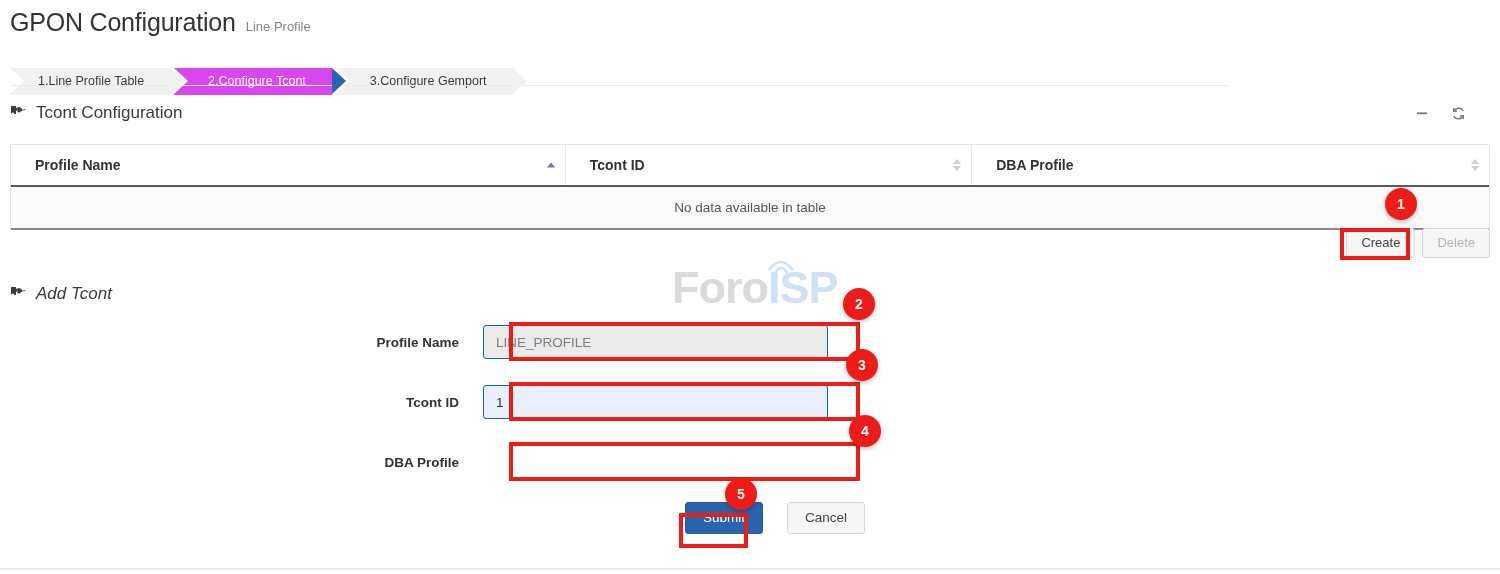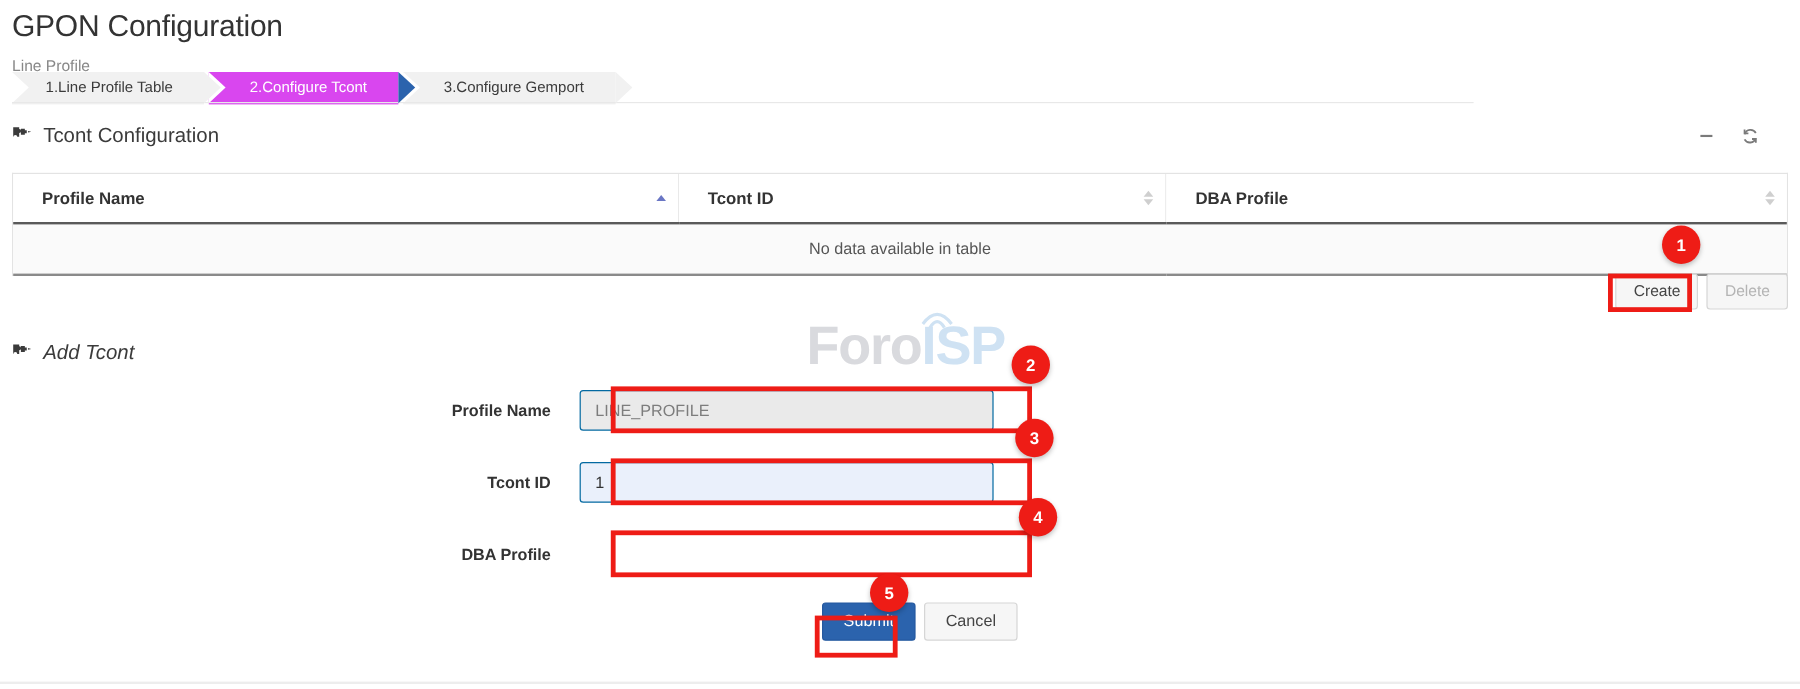--- a/index.html
+++ b/index.html
@@ -17,41 +17,40 @@
   }
 
   
   .page-header {
     position: absolute;
     left: 10px;
     top: 8px;
     display: flex;
     align-items: baseline;
     gap: 10px;
-    flex-direction: column;
   }
   .page-title {
     font-size: 25px;
     font-weight: 400;
     color: #333333;
     letter-spacing: -0.2px;
   }
   .page-subtitle {
     font-size: 13px;
     color: #888888;
     font-weight: 400;
   }
 
   
   .wizard {
     position: absolute;
     left: 10px;
     top: 51px;
     display: flex;
-    align-items: center;
+    align-items: flex-end;
     height: 44px;
   }
   .step {
     position: relative;
     height: 27px;
     line-height: 27px;
     padding: 0 26px 0 34px;
     font-size: 12.5px;
     background: #f1f1f1;
     color: #3b3b3b;
@@ -284,21 +283,21 @@
     background-position:
       calc(100% - 19px) 15px,
       calc(100% - 13px) 15px;
     background-size: 6px 6px, 6px 6px;
     background-repeat: no-repeat;
     color: #6a6a6a;
   }
 
   .form-actions {
     display: flex;
-    gap: 7px;
+    gap: 24px;
     padding-left: 685px;
     margin-top: 8px;
   }
   .form-actions .btn { padding: 7px 17px; font-size: 13.5px; }
 
   
   .watermark {
     position: absolute;
     left: 672px;
     top: 265px;

